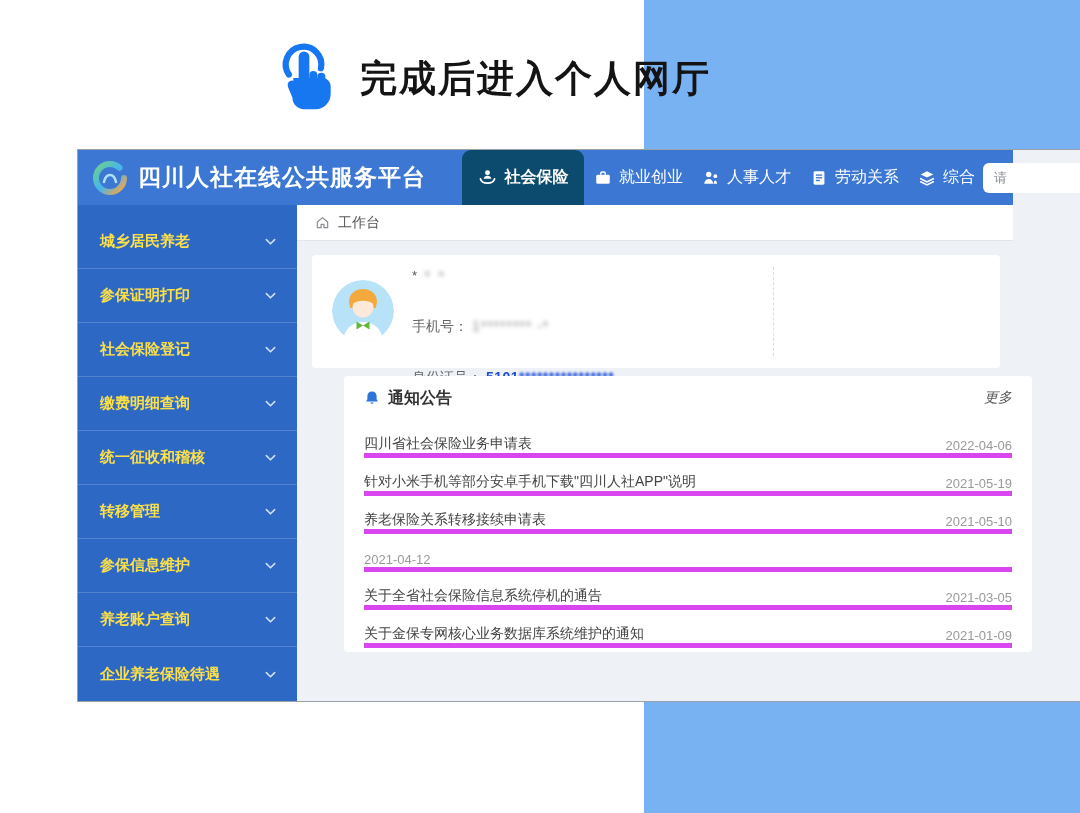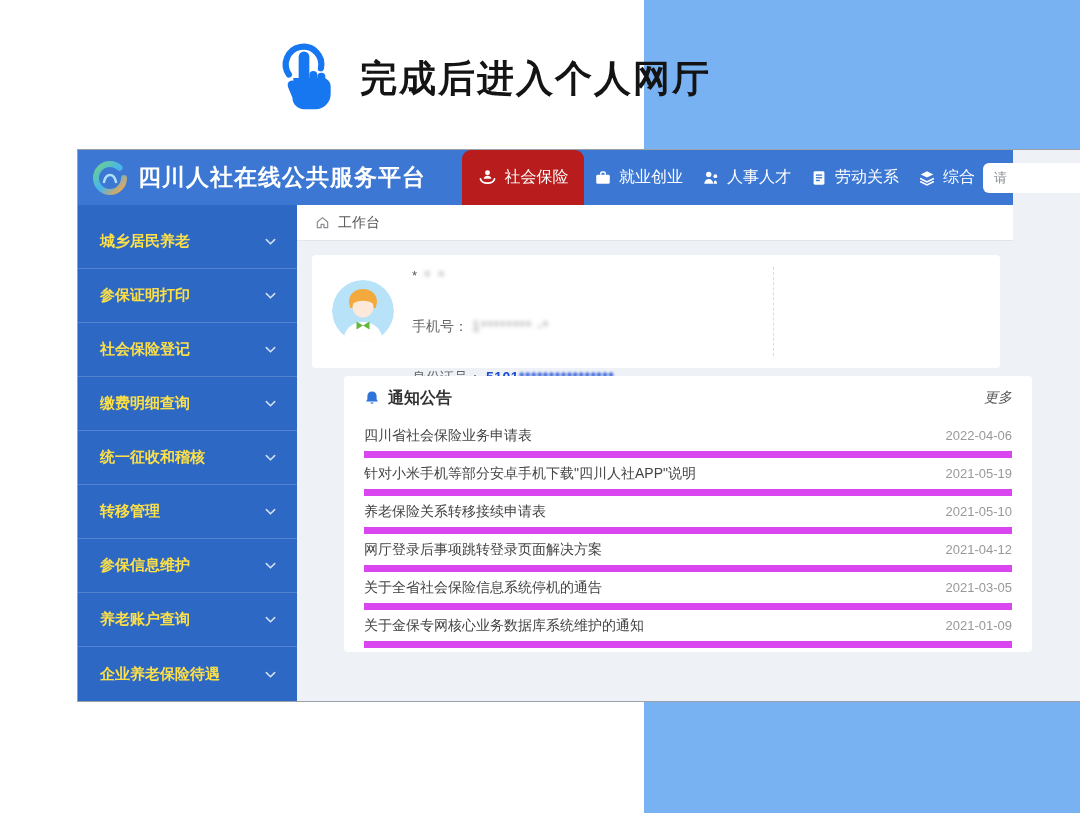--- a/index.html
+++ b/index.html
@@ -14,21 +14,21 @@
   .headline { position:absolute; left:272px; top:34px; height:90px; display:flex; align-items:center; gap:24px; z-index:3; }
   .headline-text { font-size:37px; font-weight:800; color:#141414; letter-spacing:2px; }
 
   
   .shot { position:absolute; left:78px; top:150px; width:1010px; height:551px; background:#eef1f6; z-index:2; overflow:hidden; outline:1px solid #9aa1a8; }
 
   
   .hdr { position:absolute; left:0; top:0; width:935px; height:55px; background:#3b77d3; }
   .logo { position:absolute; left:13px; top:9px; width:38px; height:38px; }
   .brand { position:absolute; left:60px; top:0; height:55px; line-height:55px; color:#fff; font-size:23px; font-weight:700; letter-spacing:1px; }
-  .tab-active { position:absolute; left:384px; top:0; width:122px; height:55px; background:#b91c1c; border-radius:9px 9px 0 0; display:flex; align-items:center; justify-content:center; gap:8px; color:#fff; font-size:16px; cursor:pointer; }
+  .tab-active { position:absolute; left:384px; top:0; width:122px; height:55px; background:#0c4a6e; border-radius:9px 9px 0 0; display:flex; align-items:center; justify-content:center; gap:8px; color:#fff; font-size:16px; cursor:pointer;font-weight:bold; }
   .nav { position:absolute; left:516px; top:0; height:55px; display:flex; align-items:center; gap:19px; }
   .nav-item { display:flex; align-items:center; gap:7px; color:#fff; font-size:16px; cursor:pointer; white-space:nowrap; }
   .search-box { position:absolute; left:905px; top:13px; width:120px; height:30px; background:#fff; border-radius:6px; display:flex; align-items:center; padding-left:11px; font-size:13px; color:#8a8f96; }
 
   
   .sidebar { position:absolute; left:0; top:55px; width:219px; height:496px; background:#2d68c5; padding-top:10px; }
   .side-item { height:54px; display:flex; align-items:center; justify-content:space-between; padding:0 20px 0 22px; color:#fde047; font-size:15px; font-weight:600; border-bottom:1px solid rgba(255,255,255,0.18); cursor:pointer; }
   .side-item:last-child { border-bottom:none; }
 
   
@@ -43,21 +43,21 @@
   .p-row { margin-bottom:7px;margin-top:33px; }
   .blur { filter:blur(2px); color:#8a8a8a; letter-spacing:1px; }
   .blur-light { filter:blur(1px); }
   .id-val { color:#1d4ed8; font-weight:600; letter-spacing:0.5px; }
   .dash-divider { position:absolute; left:461px; top:12px; bottom:12px; border-left:1px dashed #d8dce2; }
 
   .card-notice { top:171px; height:276px; padding:0 20px;margin-left:32px; }
   .n-head { height:44px; display:flex; align-items:center; justify-content:space-between; }
   .n-title { display:flex; align-items:center; gap:8px; font-size:16px; font-weight:700; color:#333; }
   .n-more { font-size:14px; color:#555; cursor:pointer;font-style:italic; }
-  .n-item { height:38px; display:flex; align-items:center; justify-content:space-between; border-bottom:7px solid #d946ef; cursor:pointer; }
+  .n-item { height:38px; display:flex; align-items:flex-end; justify-content:space-between; border-bottom:5px solid #d946ef; cursor:pointer; }
   .n-item-title { font-size:14px; color:#444; }
   .n-item-date { font-size:13px; color:#999; }
 
   .chev { width:13px; height:13px; flex:none; }
 </style>
 </head>
 <body>
 
 <div class="canvas">
 
@@ -251,21 +251,20 @@
         </div>
         <div class="n-item">
           <span class="n-item-title">针对小米手机等部分安卓手机下载"四川人社APP"说明</span>
           <span class="n-item-date">2021-05-19</span>
         </div>
         <div class="n-item">
           <span class="n-item-title">养老保险关系转移接续申请表</span>
           <span class="n-item-date">2021-05-10</span>
         </div>
         <div class="n-item">
-          <span class="n-item-title">网厅登录后事项跳转登录页面解决方案</span>
           <span class="n-item-date">2021-04-12</span>
         </div>
         <div class="n-item">
           <span class="n-item-title">关于全省社会保险信息系统停机的通告</span>
           <span class="n-item-date">2021-03-05</span>
         </div>
         <div class="n-item">
           <span class="n-item-title">关于金保专网核心业务数据库系统维护的通知</span>
           <span class="n-item-date">2021-01-09</span>
         </div>

